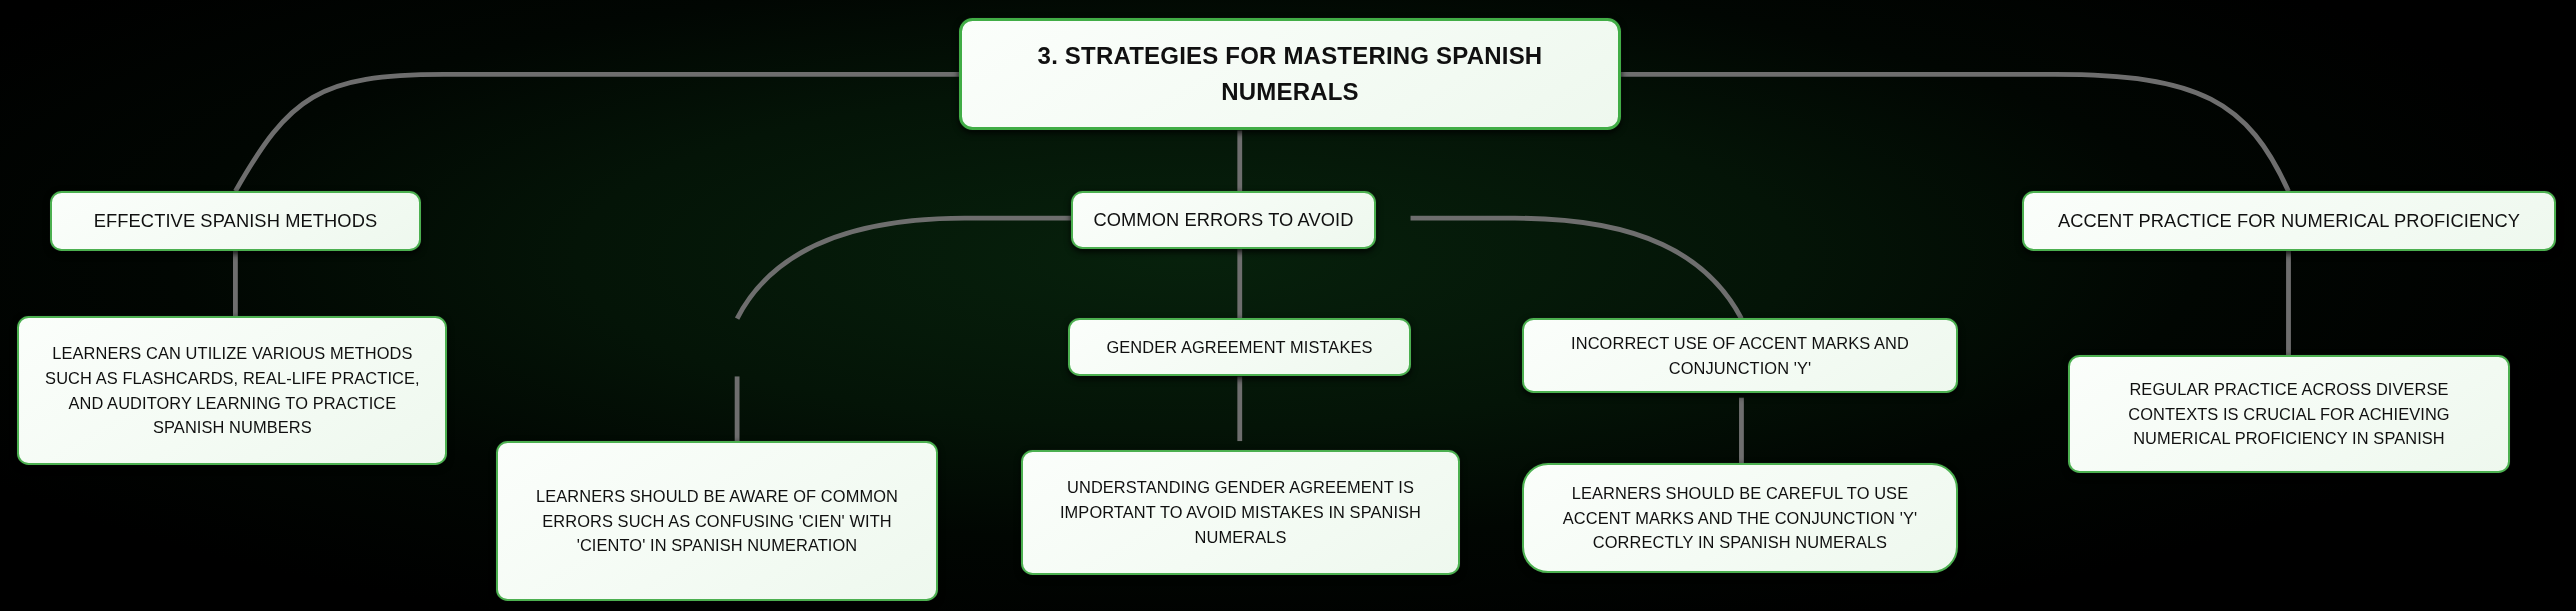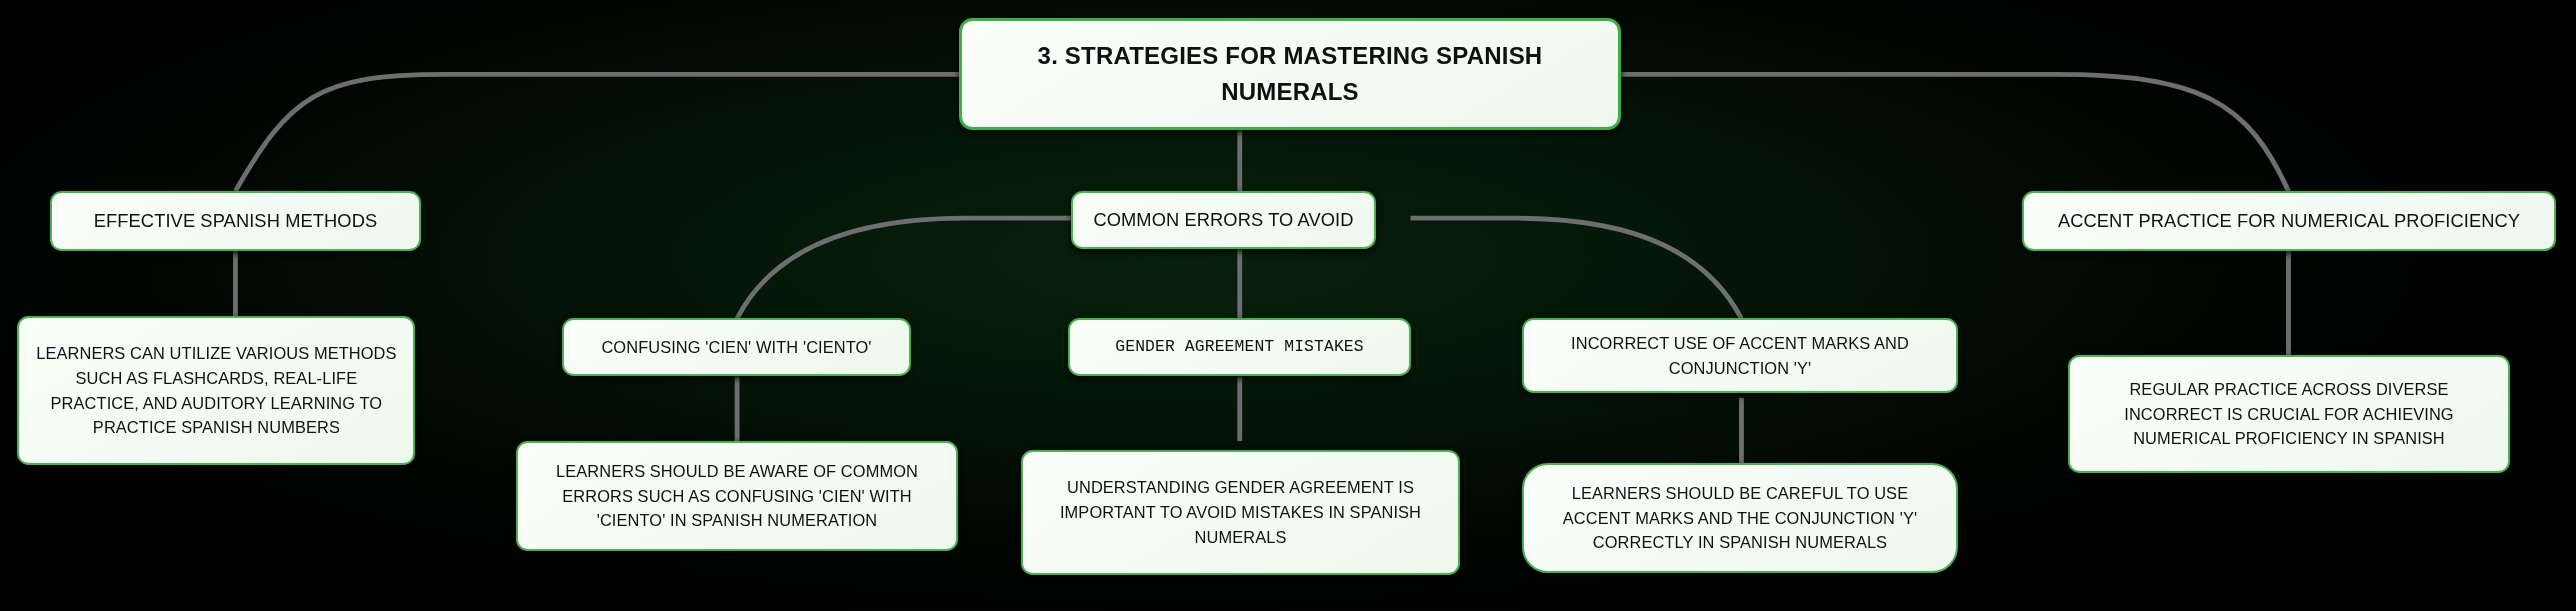--- a/index.html
+++ b/index.html
@@ -100,50 +100,47 @@
   </svg>
 
   <div class="node root" style="left:959px; top:18.3px; width:662px; height:112px;">
     <span class="txt">3. STRATEGIES FOR MASTERING SPANISH NUMERALS</span>
   </div>
 
   <div class="node branch" style="left:50px; top:191px; width:371px; height:60px;">
     <span class="txt">EFFECTIVE SPANISH METHODS</span>
   </div>
 
-  <div class="node leaf" style="left:17.4px; top:316px; width:398px; height:149px;">
+  <div class="node leaf" style="left:17.4px; top:316px; width:430px; height:149px;">
     <span class="txt">LEARNERS CAN UTILIZE VARIOUS METHODS SUCH AS FLASHCARDS, REAL-LIFE PRACTICE, AND AUDITORY LEARNING TO PRACTICE SPANISH NUMBERS</span>
   </div>
 
   <div class="node branch" style="left:1071px; top:191px; width:305px; height:58px;">
     <span class="txt">COMMON ERRORS TO AVOID</span>
   </div>
 
-  <div class="node sub" style="left:562px; top:318px; width:349px; height:58px;">
-    <span class="txt">CONFUSING 'CIEN' WITH 'CIENTO'</span>
-  </div>
-  <div class="node leaf" style="left:516px; top:441px; width:442px; height:110px;justify-content:center;">
+  <div class="node leaf" style="left:496px; top:441px; width:442px; height:160px;justify-content:center;">
     <span class="txt">LEARNERS SHOULD BE AWARE OF COMMON ERRORS SUCH AS CONFUSING 'CIEN' WITH 'CIENTO' IN SPANISH NUMERATION</span>
   </div>
 
-  <div class="node sub" style="left:1068px; top:318px; width:343px; height:58px;font-family:Liberation Mono, monospace;">
+  <div class="node sub" style="left:1068px; top:318px; width:343px; height:58px;">
     <span class="txt">GENDER AGREEMENT MISTAKES</span>
   </div>
   <div class="node leaf" style="left:1021px; top:441px; width:439px; height:125px;margin-top:9px;">
     <span class="txt">UNDERSTANDING GENDER AGREEMENT IS IMPORTANT TO AVOID MISTAKES IN SPANISH NUMERALS</span>
   </div>
 
   <div class="node sub" style="left:1522px; top:318px; width:436px; height:75px;">
     <span class="txt">INCORRECT USE OF ACCENT MARKS AND CONJUNCTION 'Y'</span>
   </div>
   <div class="node leaf" style="left:1522px; top:463px; width:436px; height:110px;border-radius:26px;">
     <span class="txt">LEARNERS SHOULD BE CAREFUL TO USE ACCENT MARKS AND THE CONJUNCTION 'Y' CORRECTLY IN SPANISH NUMERALS</span>
   </div>
 
   <div class="node branch" style="left:2022px; top:191px; width:534px; height:60px;">
     <span class="txt">ACCENT PRACTICE FOR NUMERICAL PROFICIENCY</span>
   </div>
   <div class="node leaf" style="left:2068px; top:355px; width:442px; height:118px;">
-    <span class="txt">REGULAR PRACTICE ACROSS DIVERSE INCORRECT IS CRUCIAL FOR ACHIEVING NUMERICAL PROFICIENCY IN SPANISH</span>
+    <span class="txt">REGULAR PRACTICE ACROSS DIVERSE CONTEXTS IS CRUCIAL FOR ACHIEVING NUMERICAL PROFICIENCY IN SPANISH</span>
   </div>
 
 </div>
 
 
 </body></html>

